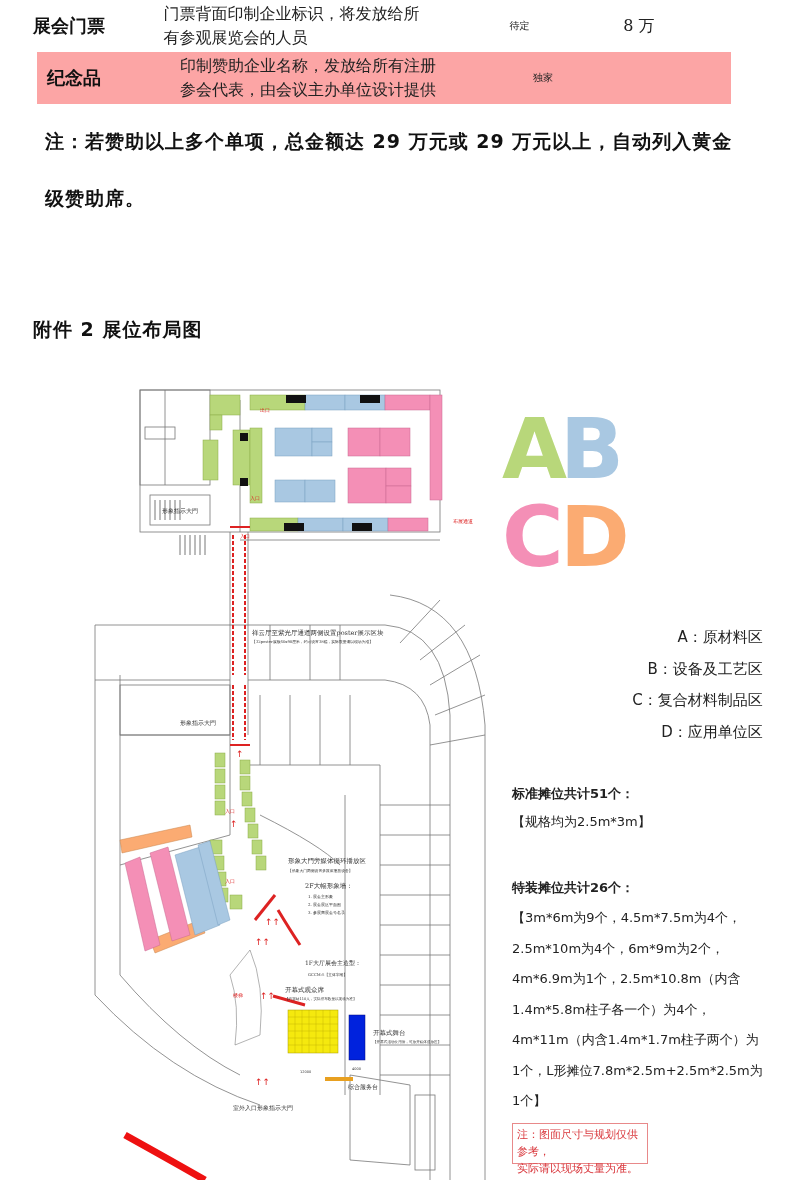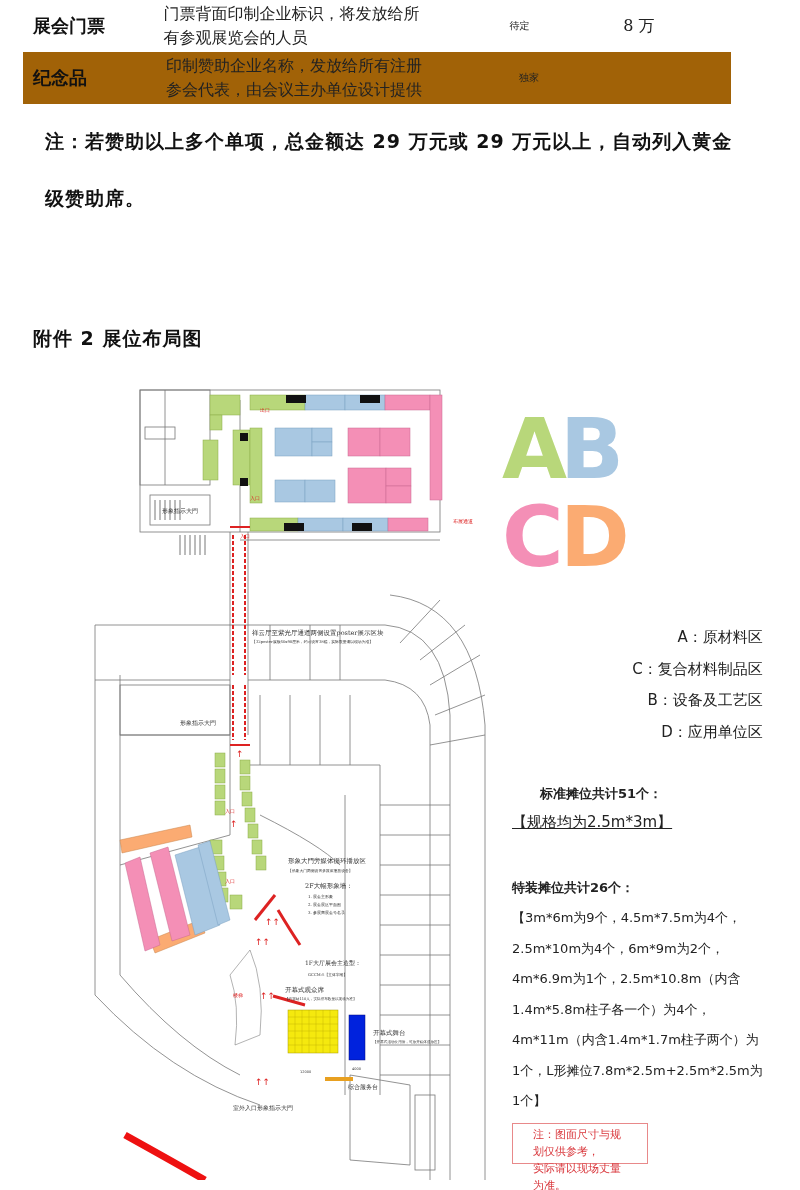--- a/index.html
+++ b/index.html
@@ -2,54 +2,54 @@
 <html><head>
 <meta charset="utf-8">
 <style>
   * { box-sizing: border-box; margin: 0; padding: 0; }
   html, body { width: 800px; height: 1190px; background: #ffffff; overflow: hidden; }
   body { position: relative; font-family: "DejaVu Serif", "Liberation Serif", serif; color: #111; }
 
   
   .sponsor-table { position: absolute; left: 23px; top: 0; width: 708px; }
   .row { position: relative; height: 52px; display: flex; align-items: center; gap: 8px; }
-  .row.shaded { background: #a16207; }
+  .row.shaded { background: #fca5a5; margin-left: 14px; }
   .row .c-name { width: 135px; padding-left: 10px; font-family: "DejaVu Sans", sans-serif; font-weight: bold; font-size: 18px; }
   .row .c-desc { width: 345px; font-size: 16px; line-height: 24px; color: #222; }
   .row .c-type { width: 108px; font-size: 10px; color: #222; font-family: Liberation Mono, monospace; }
   .row .c-price { width: 110px; font-size: 16px; line-height: 24px; color: #222; }
 
   
   .note { position: absolute; left: 33px; top: 113px; width: 700px; font-family: "DejaVu Sans", sans-serif; font-weight: bold; font-size: 19px; line-height: 57px; letter-spacing: 1px; margin-left: 12px; }
 
   
-  .attach-title { position: absolute; left: 33px; top: 326px; font-family: "DejaVu Sans", sans-serif; font-size: 19px; font-weight: bold; letter-spacing: 1px; }
+  .attach-title { position: absolute; left: 33px; top: 317px; font-family: "DejaVu Sans", sans-serif; font-size: 19px; font-weight: bold; letter-spacing: 1px; }
 
   
   .floorplan { position: absolute; left: 90px; top: 385px; width: 400px; height: 795px; }
   .floorplan svg { width: 100%; height: 100%; }
   .fp-label { font-family: "DejaVu Serif", serif; fill: #333; }
 
   
   .abcd { position: absolute; left: 500px; top: 405px; width: 120px; height: 175px; }
   .abcd .l { position: absolute; font-family: "DejaVu Sans", sans-serif; font-weight: bold; font-size: 84px; line-height: 84px; letter-spacing: -4px; }
   .l-a { left: 2px; top: 2px; color: #b8d77a; }
   .l-b { left: 60px; top: 2px; color: #a9c8e2; }
   .l-c { left: 2px; top: 90px; color: #f48fb6; }
   .l-d { left: 60px; top: 90px; color: #fbab72; }
 
   
   .legend { position: absolute; left: 512px; top: 622px; font-family: "DejaVu Sans", sans-serif; font-size: 15px; color: #222; }
   .legend .zone { height: 31.5px; line-height: 31.5px; text-align: right; }
-  .legend .sub-title { font-weight: bold; font-size: 13px; margin-top: 37px; height: 22px; margin-left: 28px; }
-  .legend .spec { font-size: 15px; height: 30px; line-height: 30px; text-decoration: underline; }
+  .legend .sub-title { font-weight: bold; font-size: 13px; margin-top: 37px; height: 22px; }
+  .legend .spec { font-size: 13px; height: 30px; line-height: 30px; }
   .legend .special-title { font-weight: bold; font-size: 13px; margin-top: 36px; height: 30px; line-height: 30px; }
   .legend .special-line { font-size: 13px; height: 30.5px; line-height: 30.5px; }
 
-  .disclaimer { position: absolute; left: 512px; top: 1123px; width: 136px; height: 41px; border: 1px solid #e8898a; color: #d9363b; font-family: "DejaVu Serif", serif; font-size: 11px; line-height: 17px; padding: 2px 20px; }
+  .disclaimer { position: absolute; left: 512px; top: 1123px; width: 136px; height: 41px; border: 1px solid #e8898a; color: #d9363b; font-family: "DejaVu Serif", serif; font-size: 11px; line-height: 17px; padding: 2px 4px; }
 </style>
 </head>
 <body>
 
 <div class="sponsor-table">
   <div class="row">
     <div class="c-name">展会门票</div>
     <div class="c-desc">
       <div>门票背面印制企业标识，将发放给所</div>
       <div>有参观展览会的人员</div>
@@ -295,22 +295,22 @@
 
 <div class="abcd">
   <div class="l l-a">A</div>
   <div class="l l-b">B</div>
   <div class="l l-c">C</div>
   <div class="l l-d">D</div>
 </div>
 
 <div class="legend">
   <div class="zone">A：原材料区</div>
+  <div class="zone">B：设备及工艺区</div>
   <div class="zone">C：复合材料制品区</div>
-  <div class="zone">B：设备及工艺区</div>
   <div class="zone">D：应用单位区</div>
   <div class="sub-title">标准摊位共计51个：</div>
   <div class="spec">【规格均为2.5m*3m】</div>
   <div class="special-title">特装摊位共计26个：</div>
   <div class="special-line">【3m*6m为9个，4.5m*7.5m为4个，</div>
   <div class="special-line">2.5m*10m为4个，6m*9m为2个，</div>
   <div class="special-line">4m*6.9m为1个，2.5m*10.8m（内含</div>
   <div class="special-line">1.4m*5.8m柱子各一个）为4个，</div>
   <div class="special-line">4m*11m（内含1.4m*1.7m柱子两个）为</div>
   <div class="special-line">1个，L形摊位7.8m*2.5m+2.5m*2.5m为</div>

